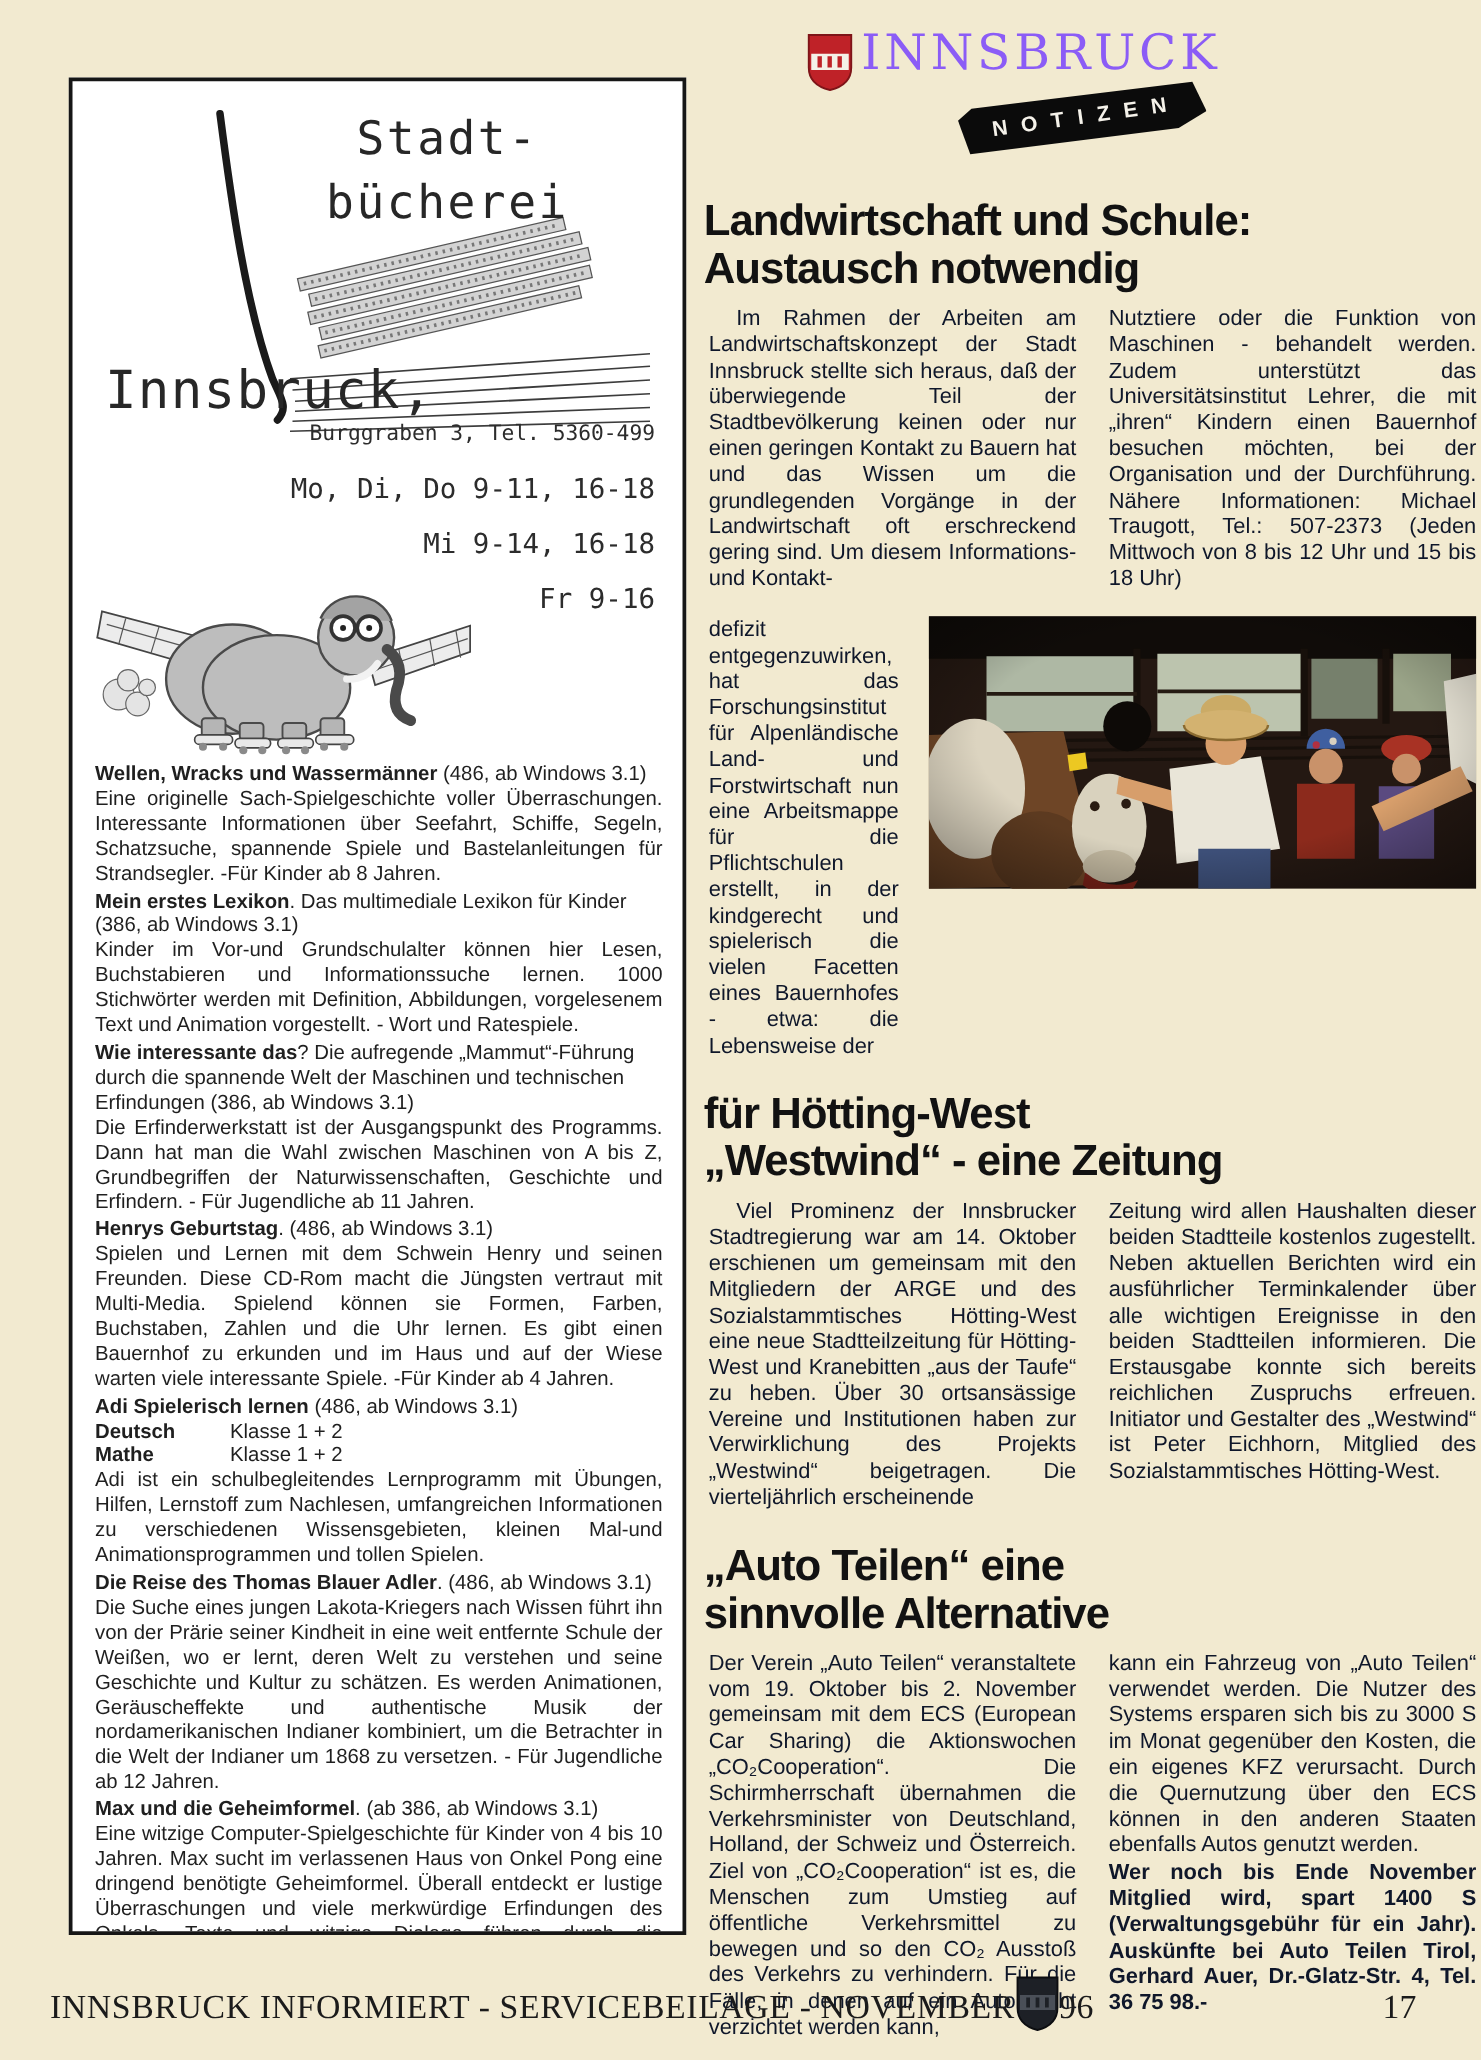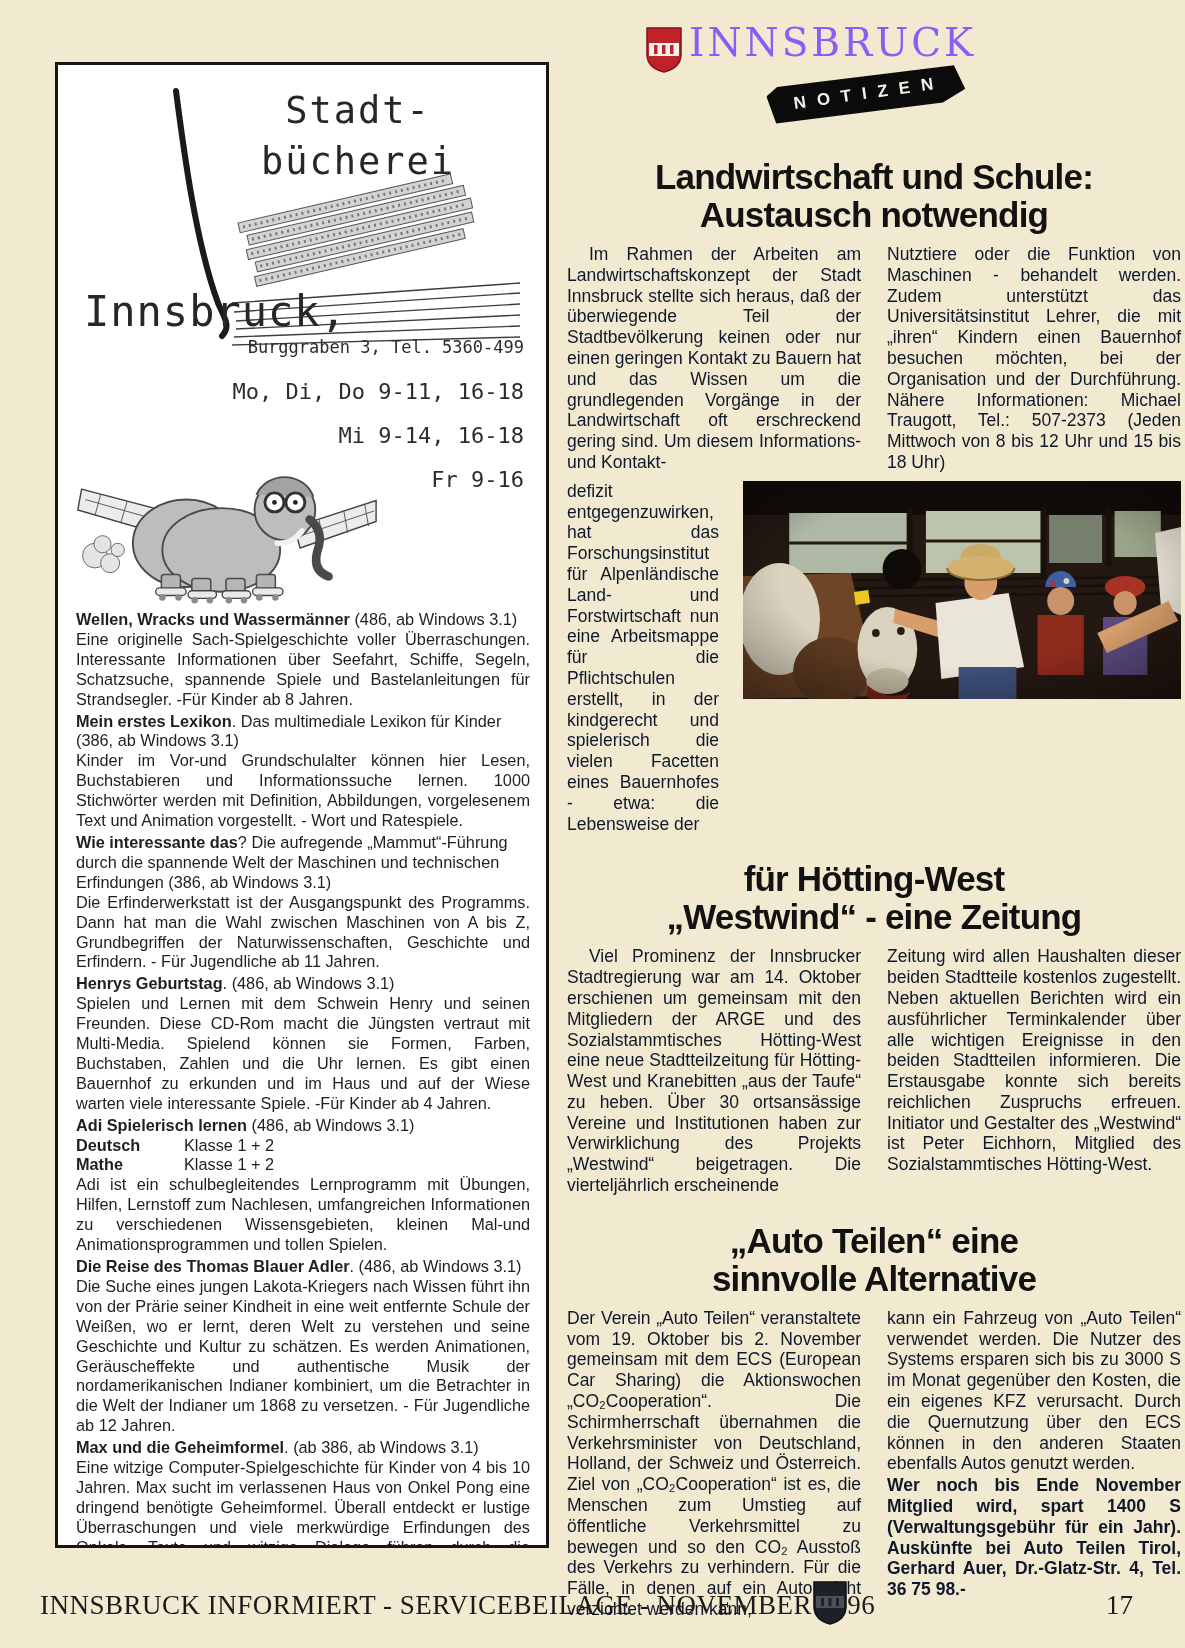--- a/index.html
+++ b/index.html
@@ -37,28 +37,28 @@
   .right-col{position:absolute;left:563px;top:0;width:622px;}
   .masthead{position:relative;height:132px;}
   .masthead-shield{position:absolute;left:82px;top:26px;width:38px;height:48px;}
   .masthead-title{position:absolute;left:126px;top:20px;font-family:"DejaVu Serif",serif;
                   font-size:39px;letter-spacing:3px;color:#8b5cf6;}
   .notizen-banner{position:absolute;left:202px;top:74px;width:200px;height:40px;background:#0b0b0b;
                   transform:rotate(-8deg);display:flex;align-items:center;justify-content:center;
                   clip-path:polygon(1% 22%,7% 2%,96% 10%,100% 72%,88% 98%,4% 92%);}
   .notizen-banner span{color:#f5f2ea;font-size:17px;font-weight:bold;letter-spacing:11px;
                        padding-left:8px;}
-  h1.headline{margin:26px 0 10px 0;text-align:center;font-size:35px;line-height:38px;
+  h1.headline{margin:26px 0 10px 0;font-size:35px;line-height:38px;
               letter-spacing:-0.8px;color:#121212;font-weight:bold;}
   h1.headline span{display:block;}
   .two-cols{display:flex;gap:26px;padding:0 4px;}
   .col{flex:1;}
   .article-body{font-size:17.5px;line-height:20.8px;text-align:justify;color:#0f172a;hyphens:auto;}
   .indent{text-indent:22px;}
-  .photo-row{display:flex;gap:24px;margin-top:8px;padding:0 4px;}
+  .photo-row{display:flex;gap:24px;margin-top:20px;padding:0 4px;}
   .narrow-col{width:152px;flex:none;}
   .photo-block{flex:1;}
   .photo-svg{display:block;width:100%;height:218px;}
   .photo-caption{margin-top:8px;font-style:italic;font-size:19.5px;line-height:24px;color:#2b2b2b;}
   .bold-par{font-weight:bold;margin-top:1px;}
   .mt16{margin-top:16px;}
   .mt22{margin-top:22px;}
 
   
   .footer{position:absolute;left:0;top:1578px;width:1185px;height:60px;}

